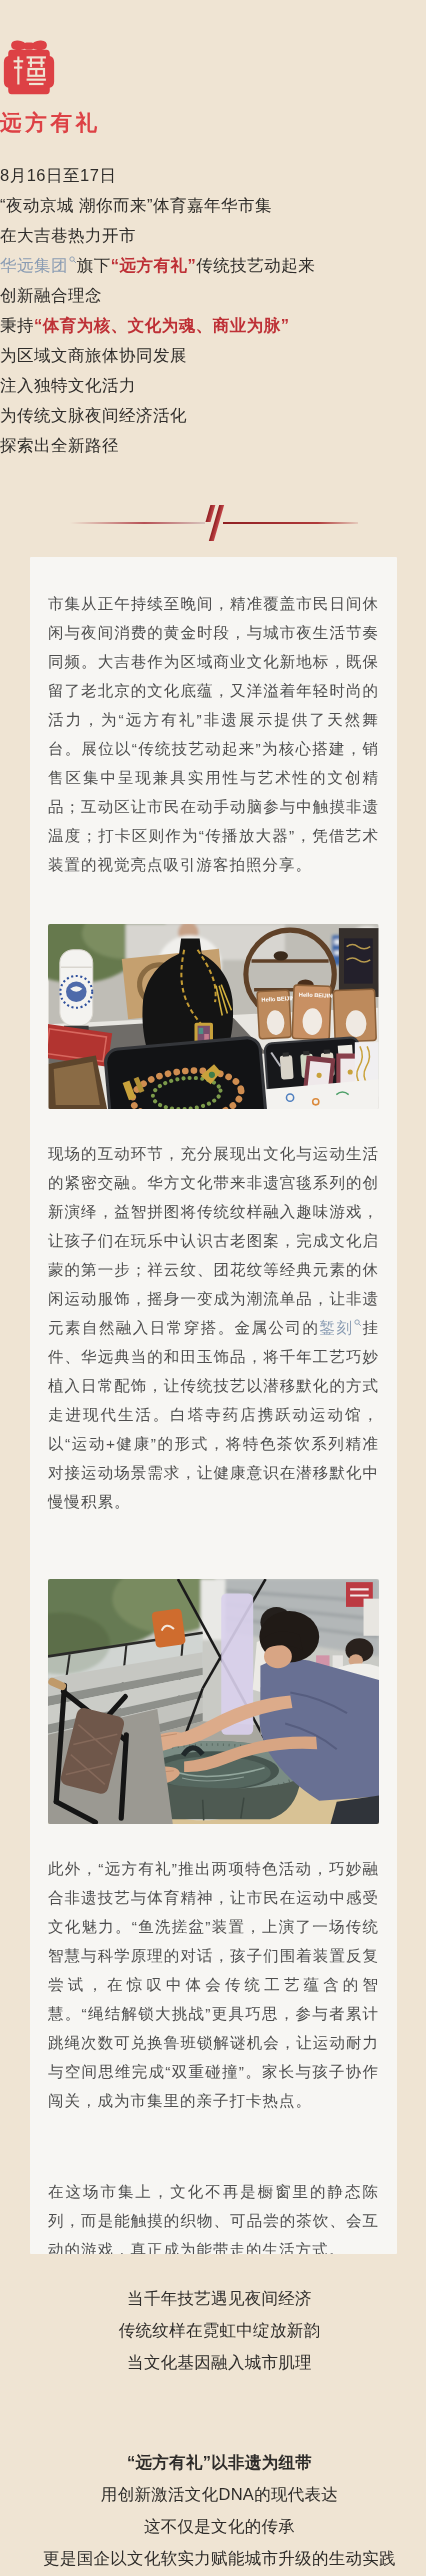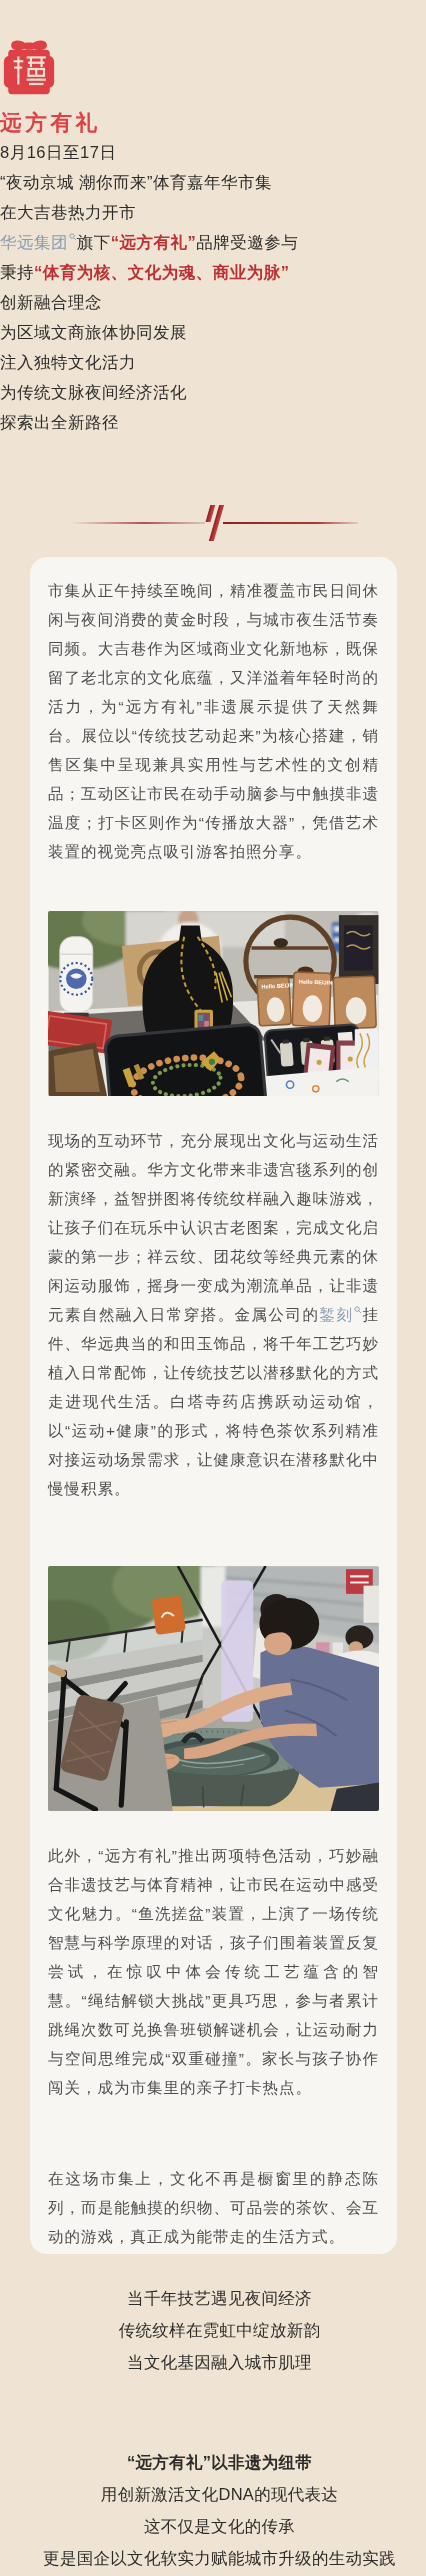--- a/index.html
+++ b/index.html
@@ -7,40 +7,40 @@
     width:427px;height:2744px;overflow:hidden;position:relative;
     background:#EFE4D3;
     font-family:"Liberation Sans",sans-serif;
     -webkit-font-smoothing:antialiased;
   }
   .hero{position:absolute;top:0;left:0;width:361px;text-align:left;}
   .logo-wrap{margin-top:38px;}
   .brand-title{
     margin-top:5.2px;font-size:21.6px;font-weight:700;color:#DD4145;letter-spacing:3.6px;
   }
-  .intro{}
+  .intro{margin-top:23px;}
   .iline{font-size:16.5px;line-height:30px;color:#2E2C2A;letter-spacing:0.5px;}
   .red-b{color:#BE3036;font-weight:700;}
   .link-blue{color:#8A9CB3;text-decoration:none;cursor:pointer;}
   .sup-icon{display:inline-block;width:7.7px;height:7.7px;vertical-align:7.2px;margin:0 0.5px 0 0.5px;color:#8A9CB3;}
   .sup-icon svg{display:block;width:7.7px;height:7.7px;}
   
   .divider{position:absolute;top:499px;left:0;width:427px;height:46px;}
   .div-line-l{position:absolute;top:23px;left:70px;width:135px;height:1.5px;
     background:linear-gradient(90deg,rgba(160,50,50,0),#B65055 55%,#D8C4BD);}
   .div-line-r{position:absolute;top:23px;left:223px;width:135px;height:1.5px;
     background:linear-gradient(90deg,#8F1F22,#B03A3A 70%,rgba(176,58,58,0.15));}
   .slash{position:absolute;background:linear-gradient(90deg,#8E1D20,#C4484B);}
   .slash-a{left:208px;top:6.2px;width:4.6px;height:16.5px;transform:skewX(-16deg);}
   .slash-b{left:214px;top:6.2px;width:4.6px;height:36px;transform:skewX(-16deg);}
   
   .card{
     position:absolute;top:557px;left:30px;width:367px;height:1697px;
-    background:#F7F6F3;border-radius:17px;box-sizing:border-box;
-    padding:19px 18px 0;overflow:hidden;
+    background:#F7F6F3;border-radius:1px;box-sizing:border-box;
+    padding:32px 18px 0;overflow:hidden;
   }
   .para{
     margin:0;font-size:15.5px;line-height:29px;letter-spacing:1px;color:#4E4E4E;
     text-align:justify;
   }
   .p1{min-height:323px;}
   .p2{min-height:411px;margin-top:30px;}
   .p3{min-height:294px;margin-top:30px;}
   .p4{min-height:88px;margin-top:29px;}
   .photo{display:block;border-radius:2.1px;overflow:hidden;line-height:0;}
@@ -84,26 +84,26 @@
   <div class="brand-title">远方有礼</div>
 
   <div class="intro">
     <div class="iline">8月16日至17日</div>
     <div class="iline">“夜动京城 潮你而来”体育嘉年华市集</div>
     <div class="iline">在大吉巷热力开市</div>
     <div class="iline">
       <a class="link-blue">华远集团</a><span class="sup-icon"><svg viewBox="0 0 15 15">
             <circle cx="6" cy="6" r="4.3" fill="none" stroke="currentColor" stroke-width="1.8"></circle>
             <line x1="9.4" y1="9.4" x2="13" y2="13" stroke="currentColor" stroke-width="1.8" stroke-linecap="round"></line>
-          </svg></span><span>旗下</span><span class="red-b">“远方有礼”</span><span>品牌受邀参与</span>
+          </svg></span><span>旗下</span><span class="red-b">“远方有礼”</span><span>传统技艺动起来</span>
     </div>
+    <div class="iline">创新融合理念</div>
     <div class="iline">
       <span>秉持</span><span class="red-b">“体育为核、文化为魂、商业为脉”</span>
     </div>
-    <div class="iline">创新融合理念</div>
     <div class="iline">为区域文商旅体协同发展</div>
     <div class="iline">注入独特文化活力</div>
     <div class="iline">为传统文脉夜间经济活化</div>
     <div class="iline">探索出全新路径</div>
   </div>
 </div>
 
 <div class="divider">
   <div class="div-line-l"></div>
   <div class="div-line-r"></div>

